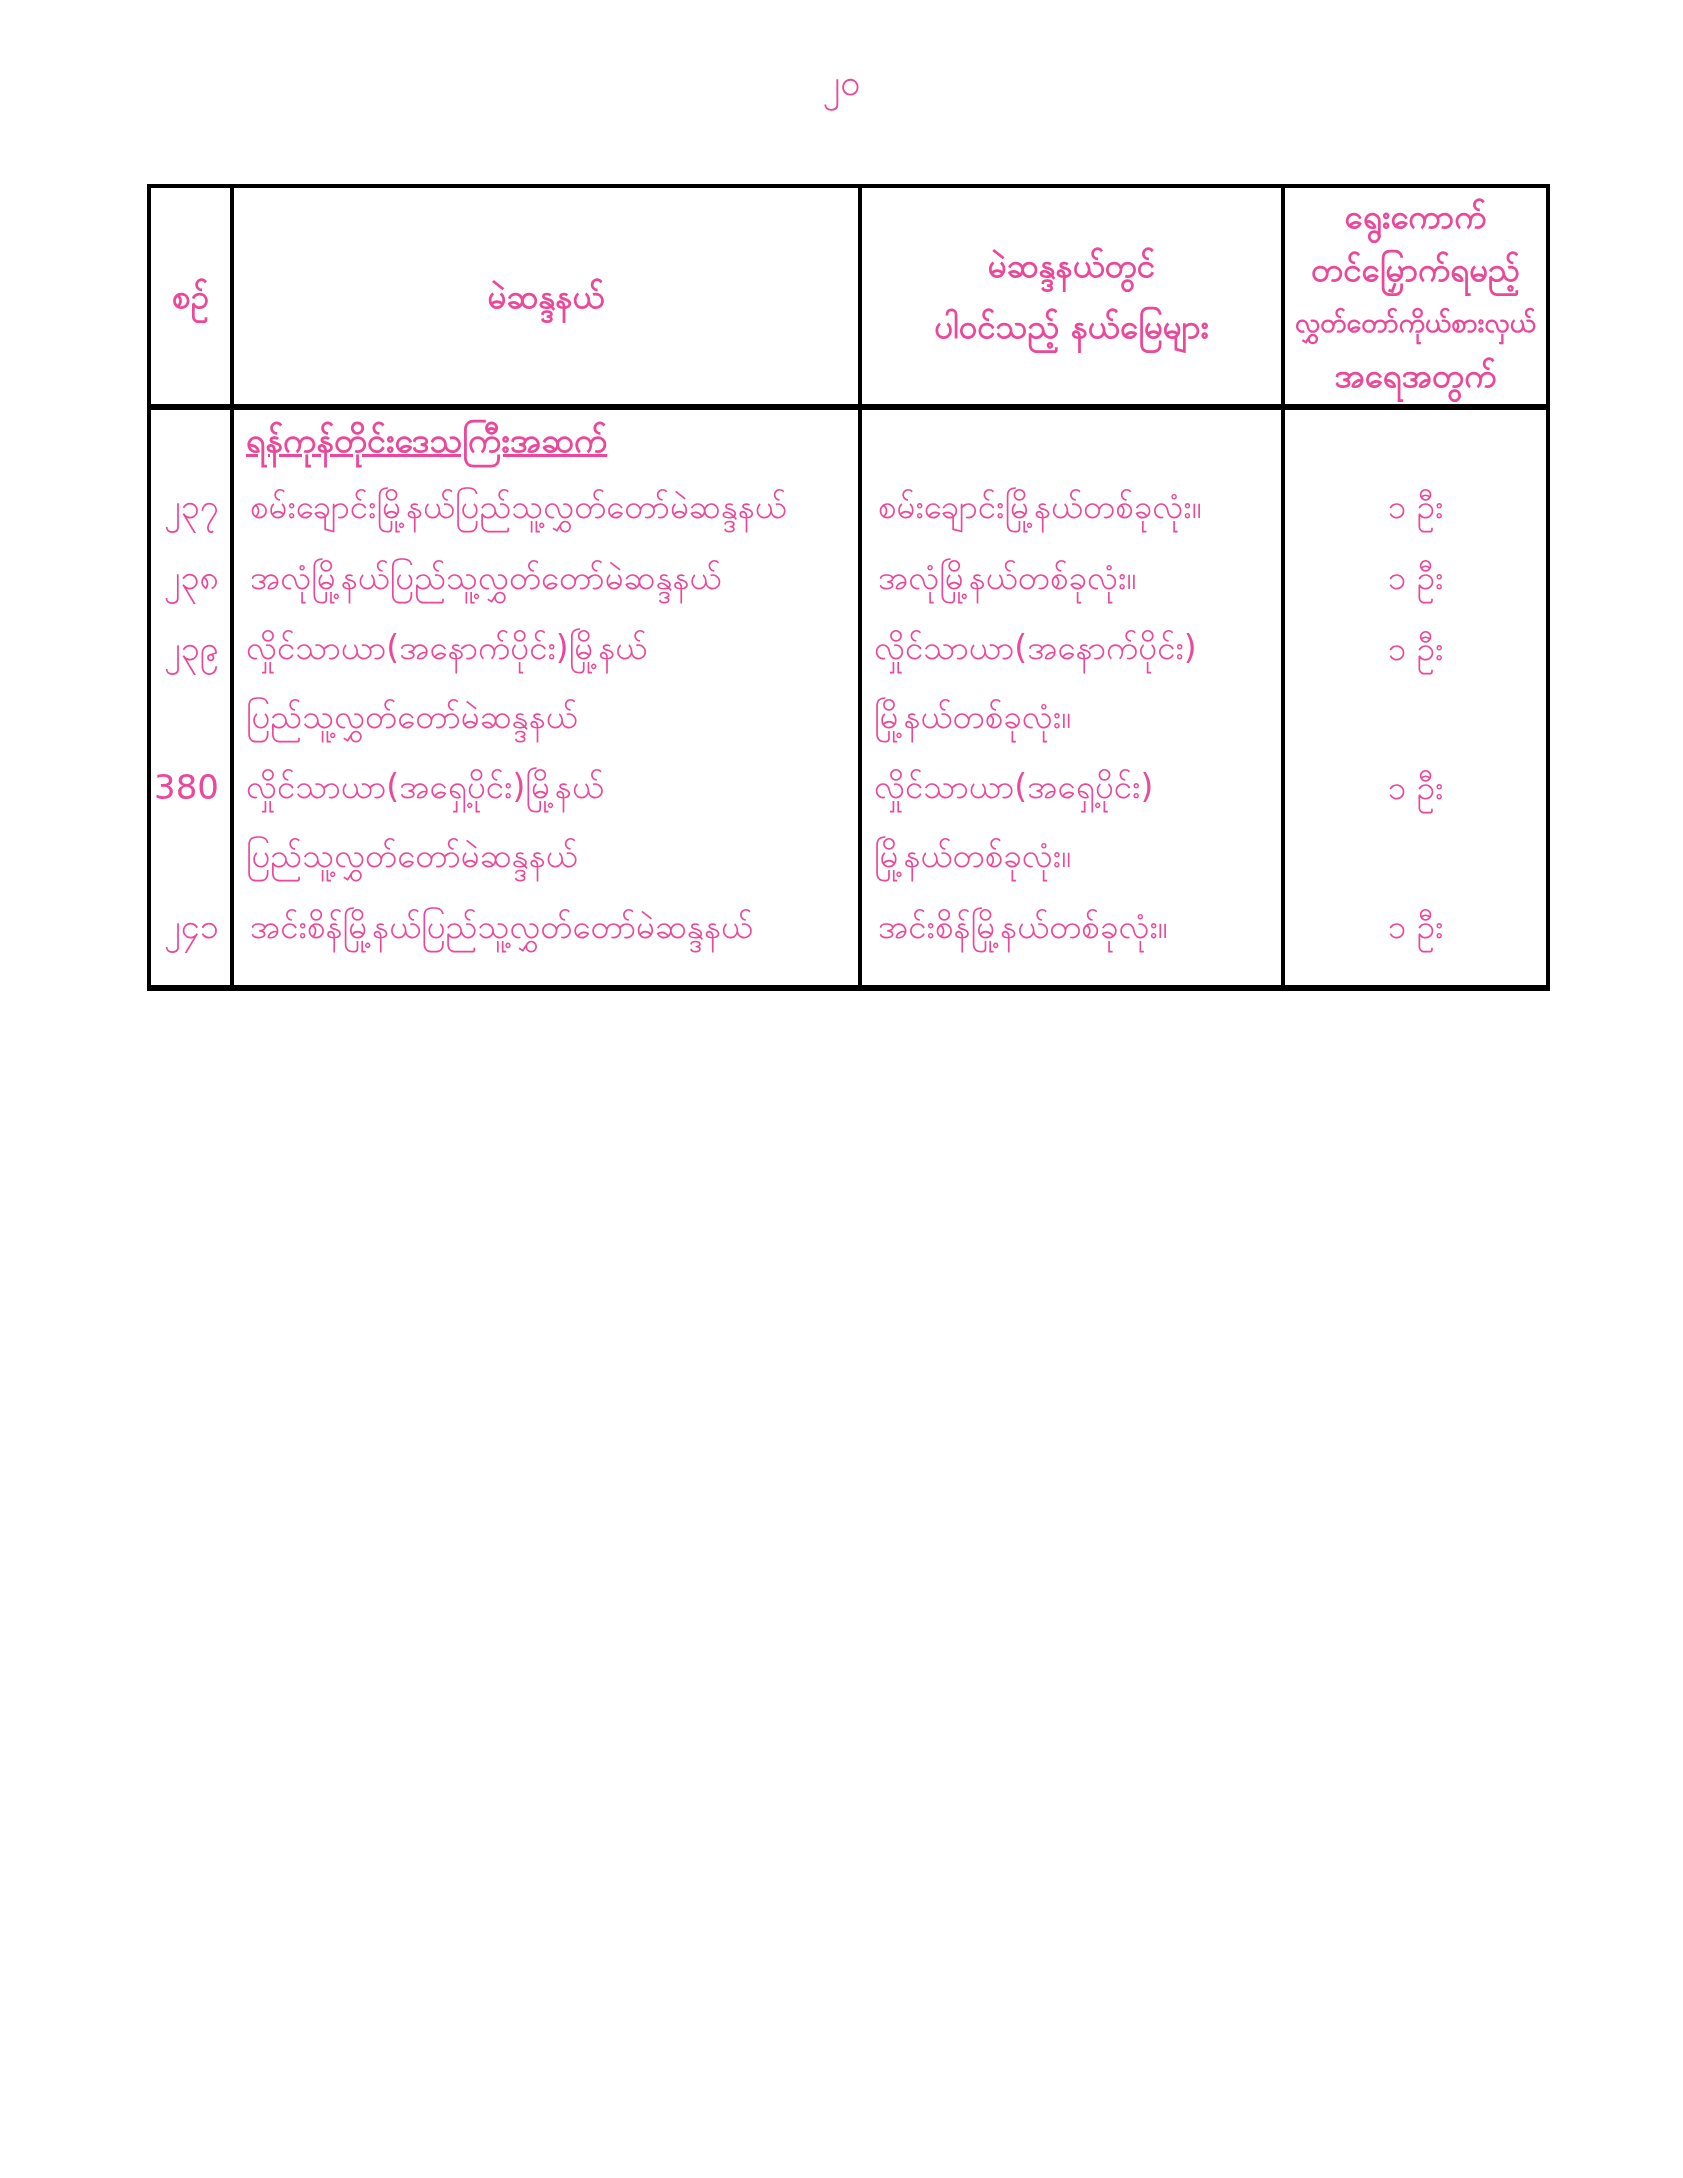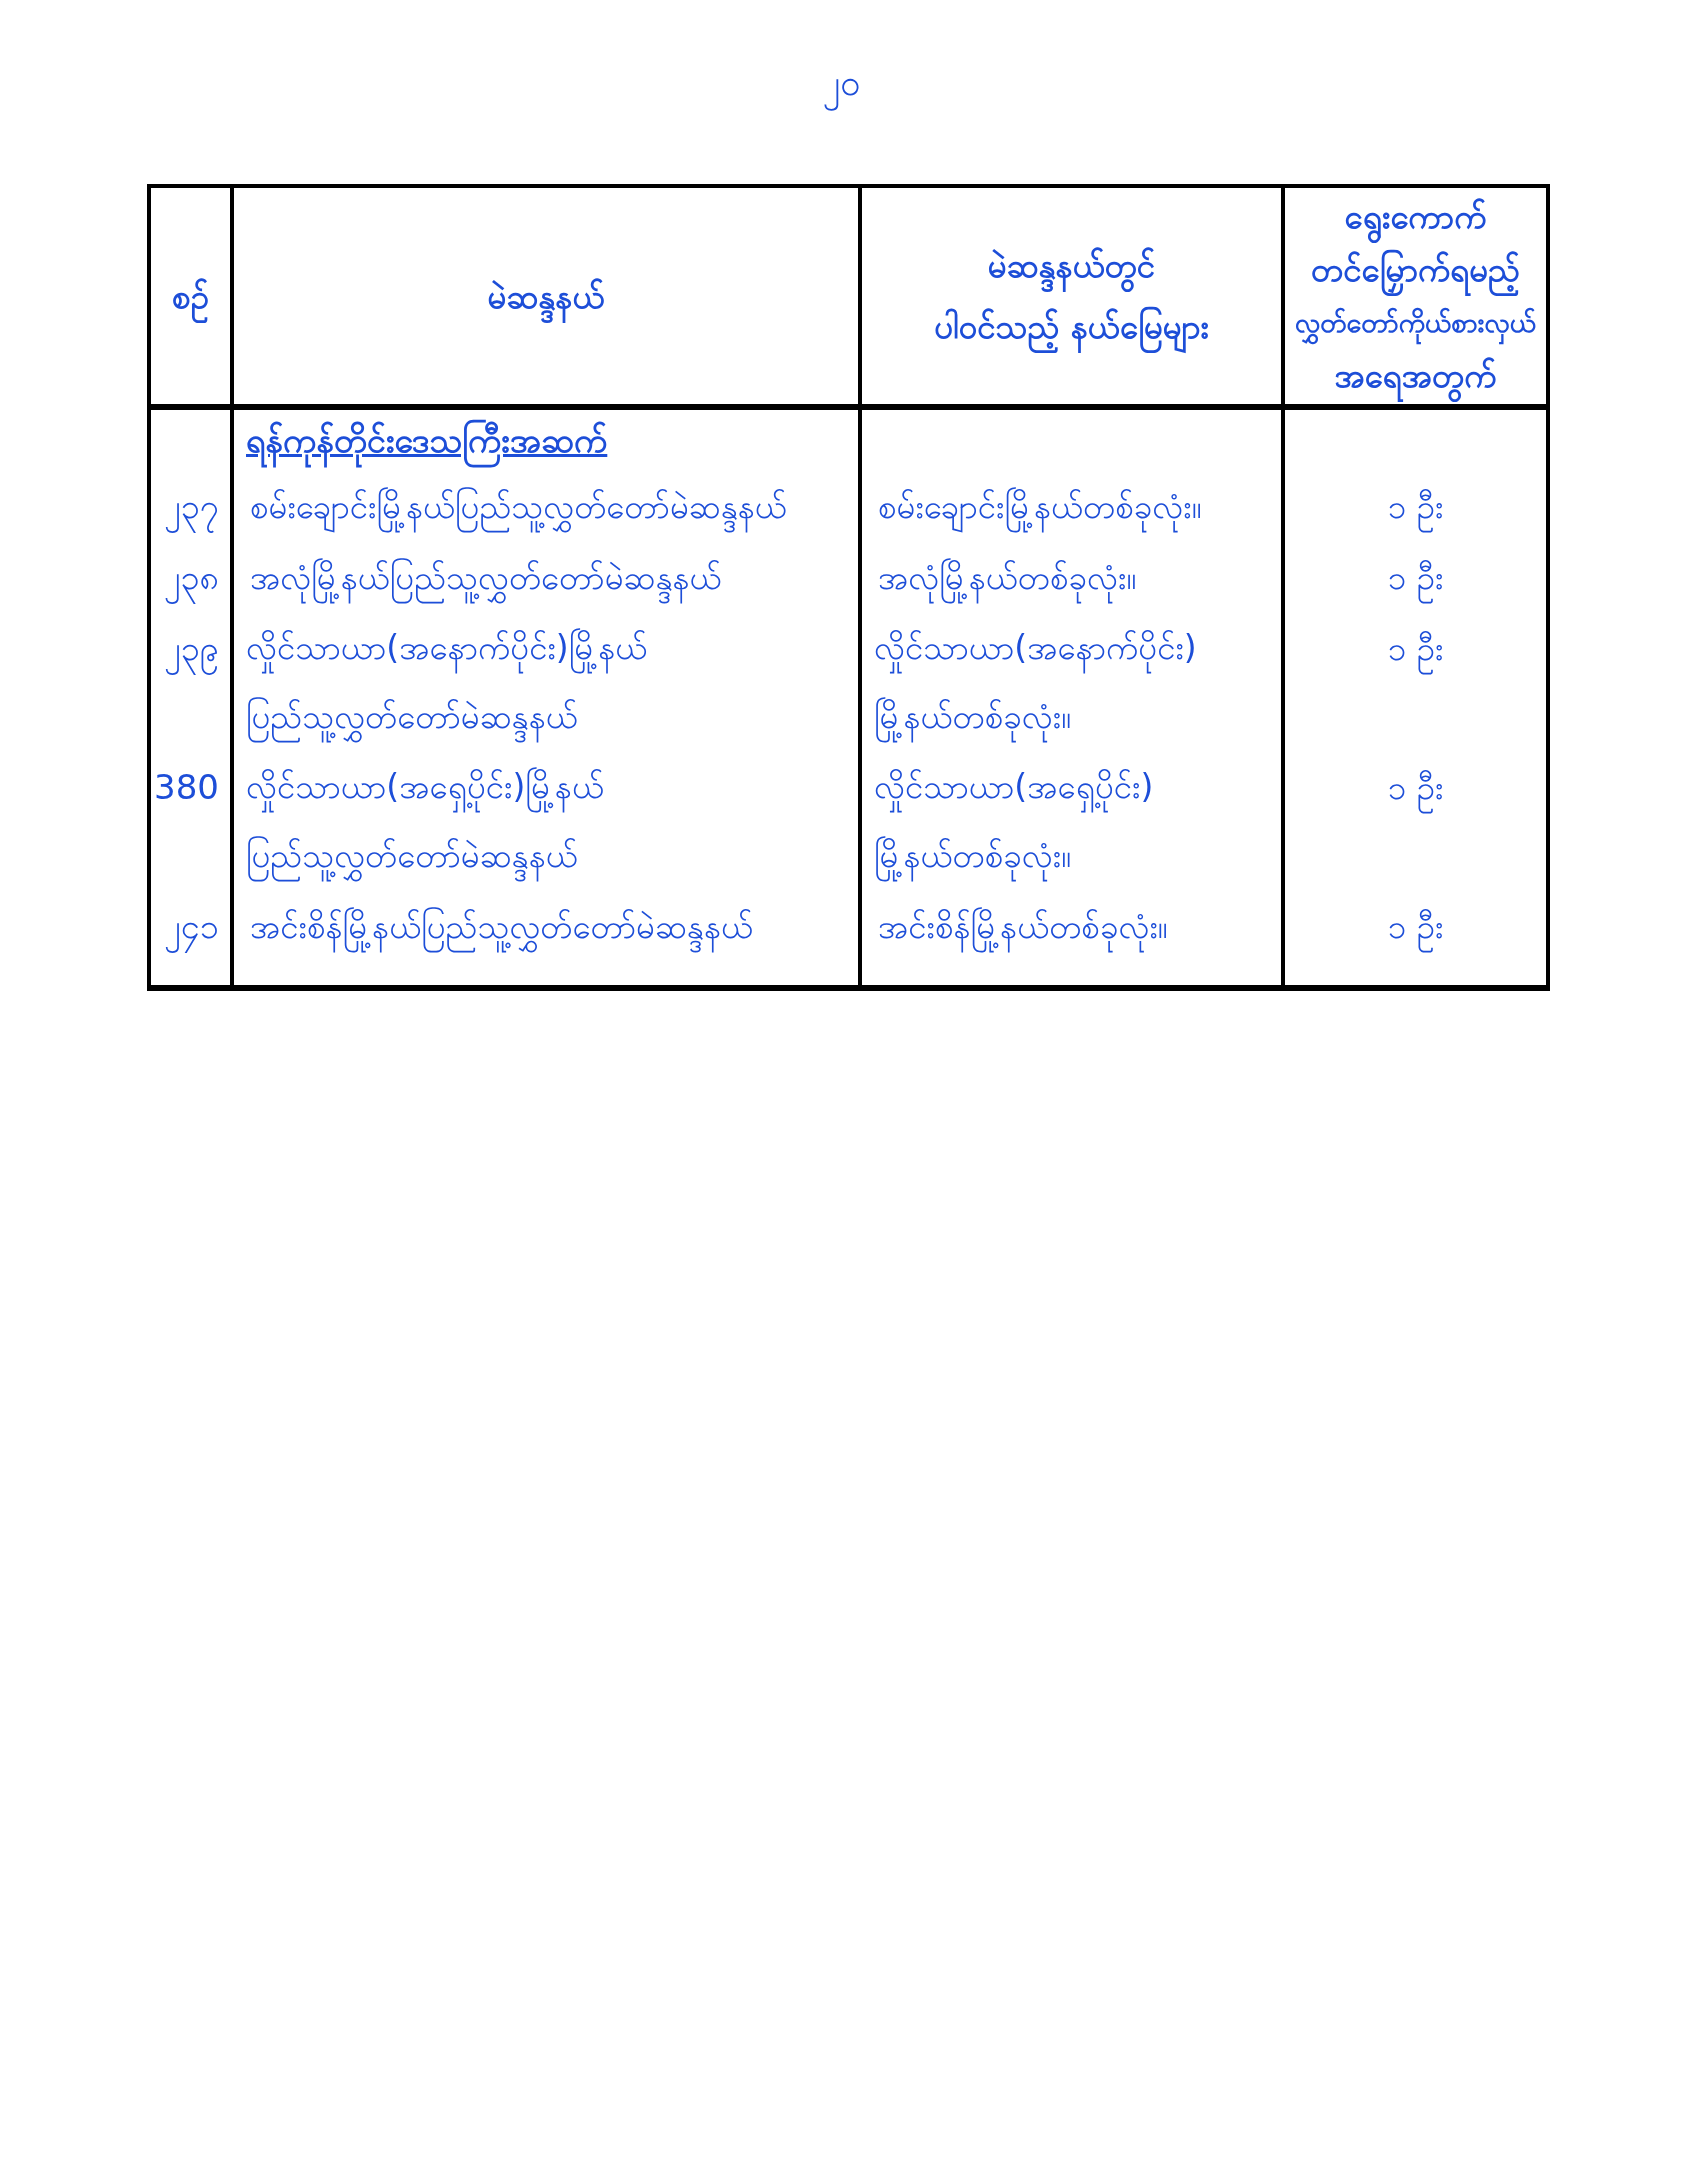--- a/index.html
+++ b/index.html
@@ -1,21 +1,21 @@
 <!DOCTYPE html>
 <html><head>
 <meta charset="utf-8">
 <style>
   * { margin:0; padding:0; box-sizing:border-box; }
   html, body { background:#ffffff; }
   .page {
     position:relative;
     width:1683px; height:2178px;
     background:#ffffff;
-    color:#1d4ed8;
+    color:#ec4899;
     font-family:"DejaVu Sans", sans-serif;
     overflow:hidden;
   }
   .page-number {
     position:absolute; top:61px; left:0;
     width:100%; text-align:center;
     font-size:36px; line-height:44px;
   }
   .table {
     position:absolute; left:147px; top:184px;

